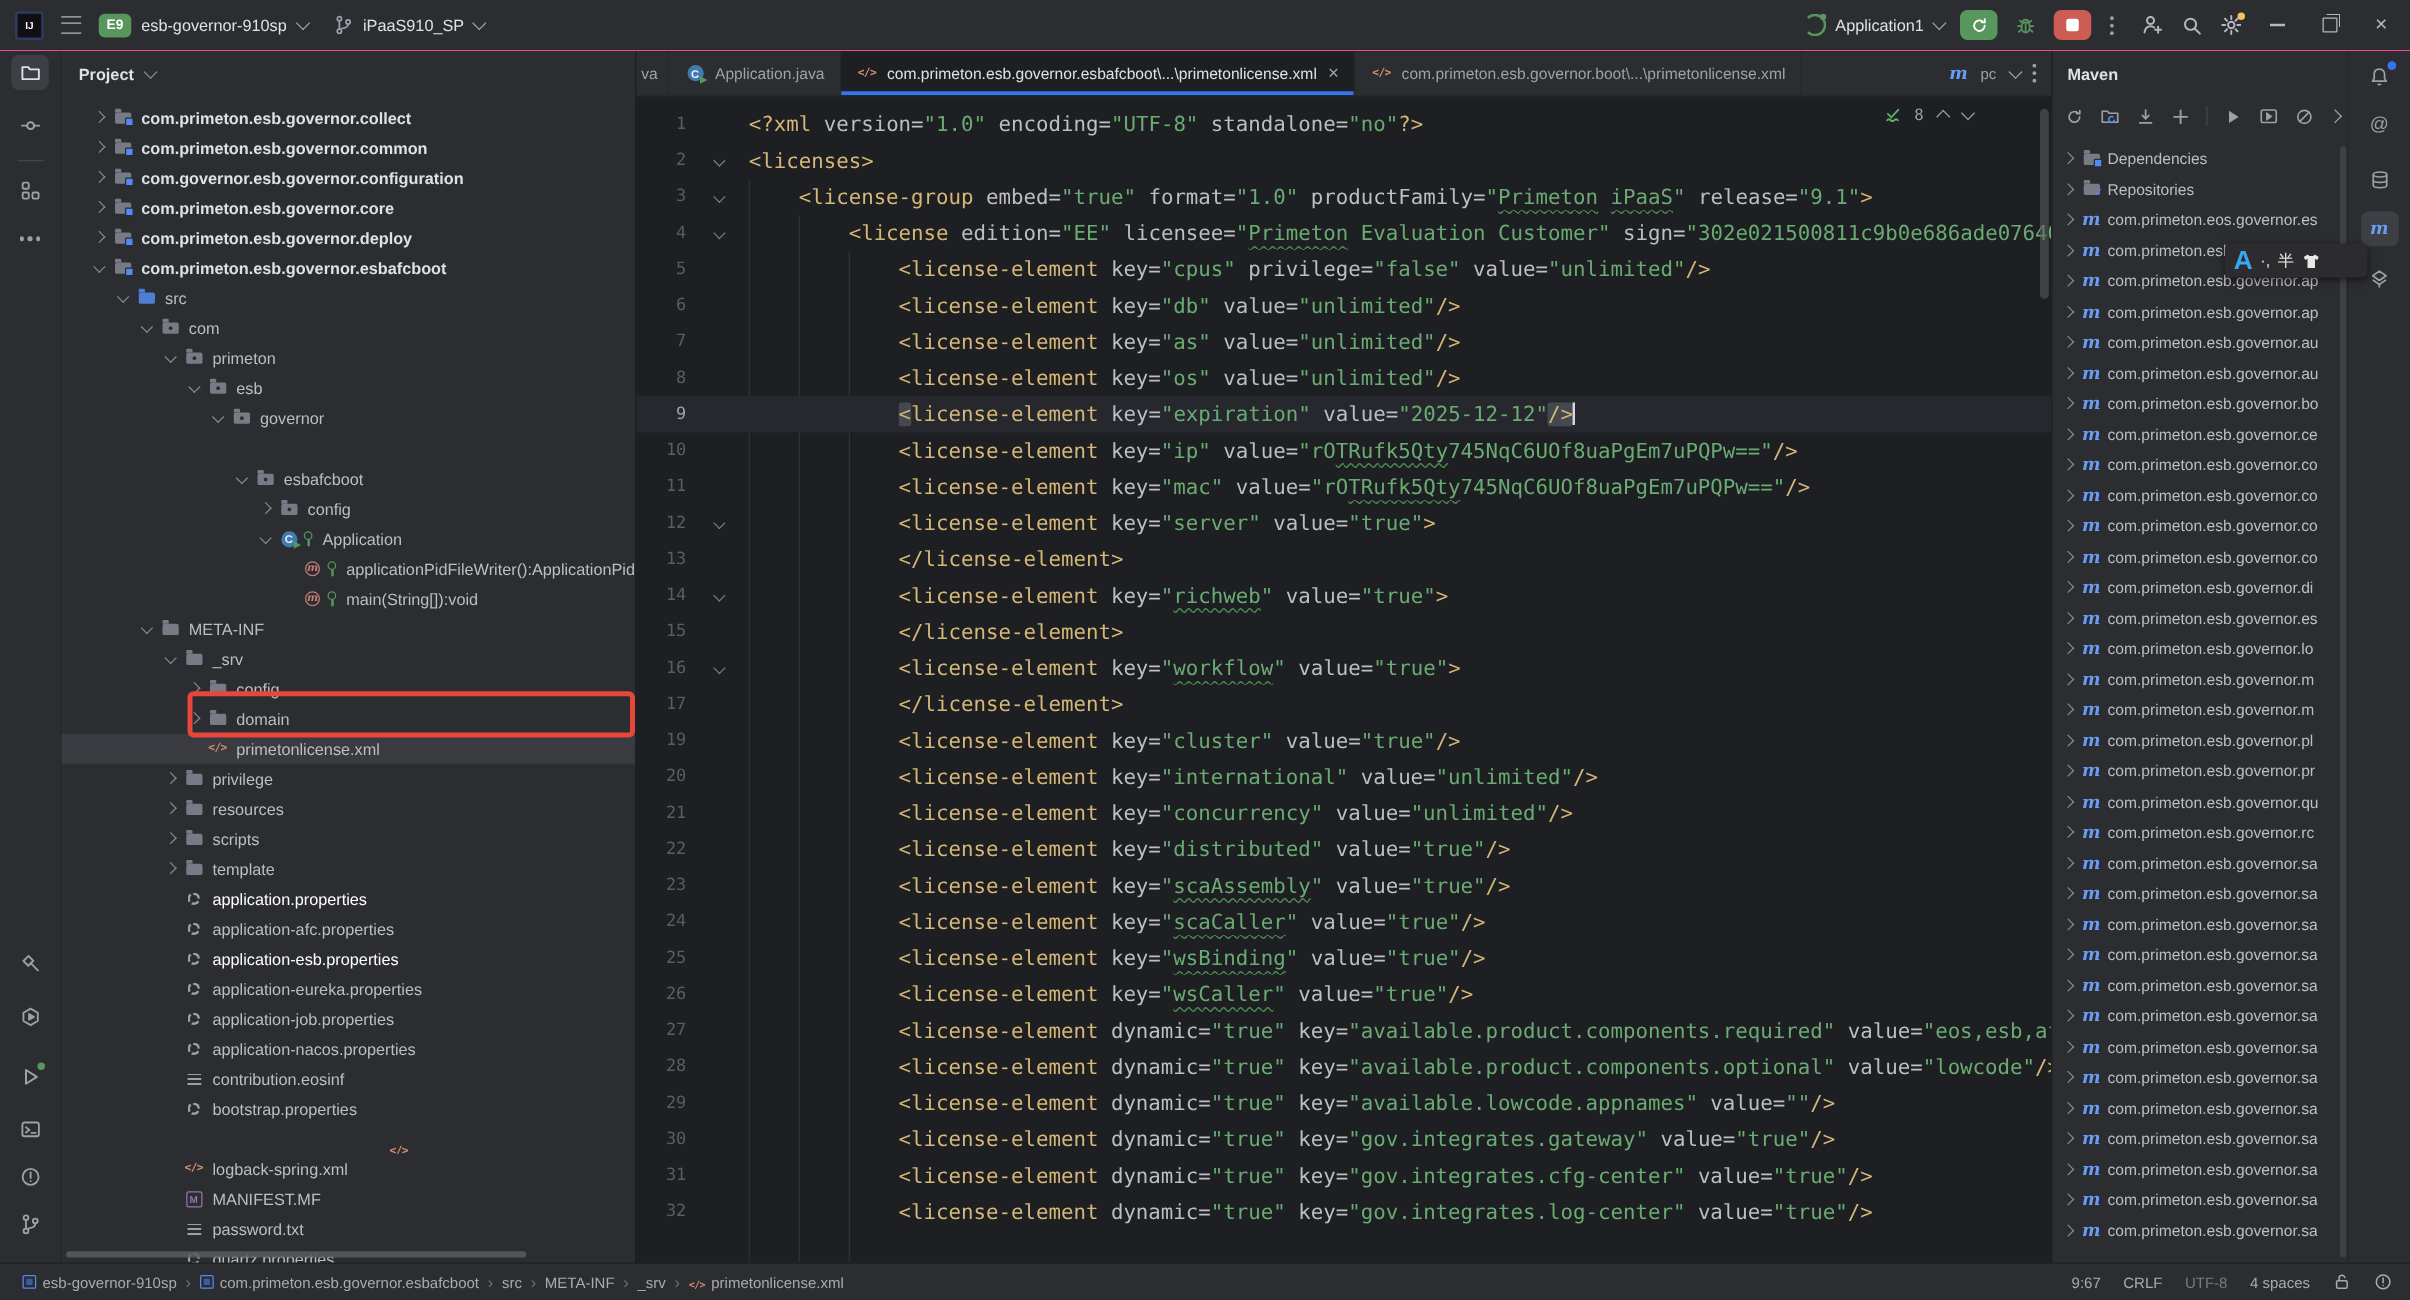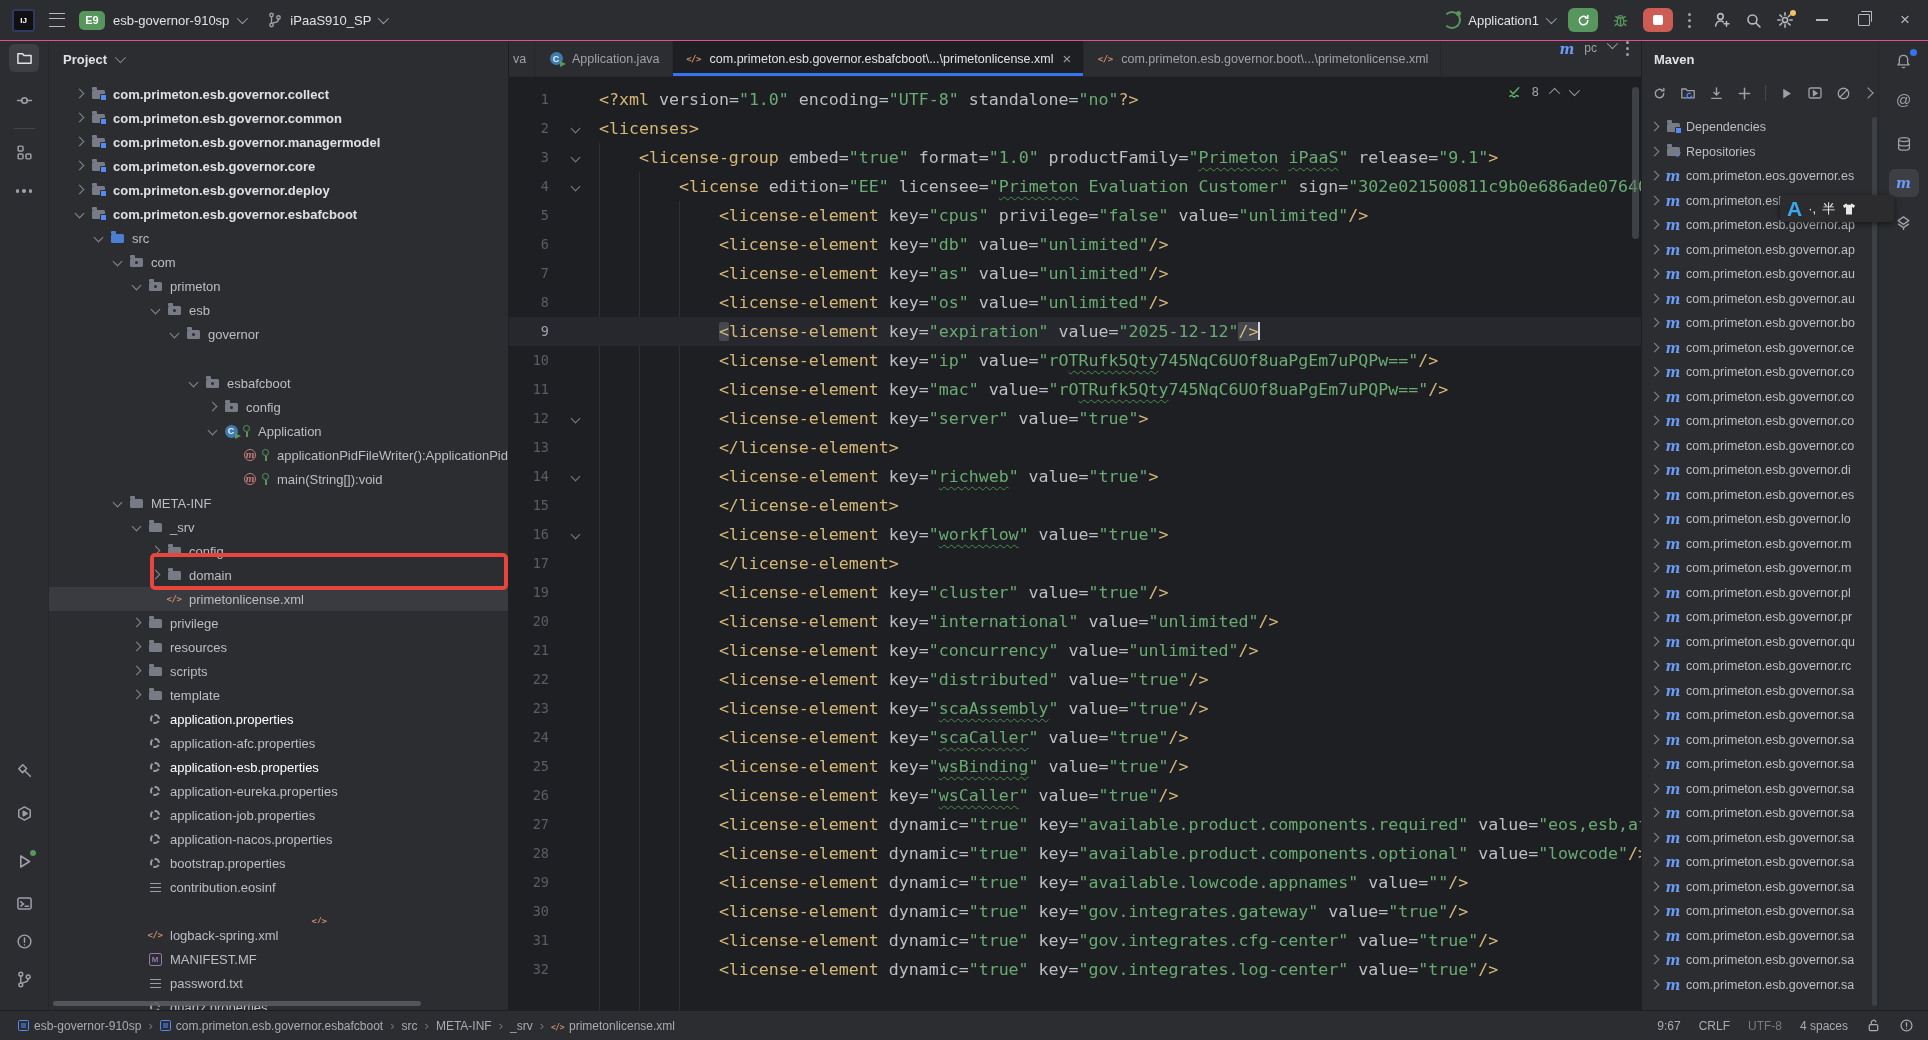--- a/index.html
+++ b/index.html
@@ -87,21 +87,21 @@
   .ic-key::after{content:"";position:absolute;top:9px;left:6px;width:1.6px;height:5px;background:#57965c}
   .ic-mvnm::before{content:"m";font:italic bold 14px "DejaVu Serif",serif;color:#6a9bf5}
   .hscroll{position:absolute;left:4px;bottom:4px;width:368px;height:5px;border-radius:3px;background:#5a5d63;opacity:.85}
   
   .edcol{width:1132px;flex:none;display:flex;flex-direction:column;background:#1e1f22}
   .tabbar{height:36px;background:#2b2d30;display:flex;align-items:stretch;position:relative;flex:none;box-sizing:border-box;border-bottom:1px solid #26282b}
   .tab{display:flex;align-items:center;gap:7px;padding:0 12px;font-size:12.5px;color:#9ea1a8;border-right:1px solid #26282b;box-sizing:border-box}
   .tab.clip{width:26px;padding:0 4px;overflow:hidden}
   .tab.active{color:#dfe1e5;background:#1e1f22;box-shadow:inset 0 -3px 0 #3574f0}
   .tabclose{font-size:15px;color:#9ea1a8;margin-left:2px;line-height:1}
-  .tab-right{position:absolute;right:12px;top:0;height:100%;display:flex;align-items:flex-start;gap:10px}
+  .tab-right{position:absolute;right:12px;top:0;height:100%;display:flex;align-items:center;gap:10px}
   .pctxt{font-size:12px;color:#9da0a8}
   .editor{flex:1;position:relative;overflow:hidden;font-family:"DejaVu Sans Mono",monospace;font-size:16.6px;padding-top:8px;box-sizing:border-box}
   .guide{position:absolute;top:66px;bottom:0;width:1px;background:#2e3033}
   .line{display:flex;height:29px;line-height:29px;white-space:pre;position:relative}
   .line.cur{background:#26282e}
   .gut{width:90px;flex:none;position:relative}
   .ln{position:absolute;right:50px;font-size:13.5px;color:#5a5d65}
   .line.cur .ln{color:#a1a3ab}
   .gchev{position:absolute;left:63px;top:11px;width:6px;height:6px;border-right:1.4px solid #7b7e85;border-bottom:1.4px solid #7b7e85;transform:rotate(45deg)}
   .codeln{flex:1;overflow:hidden}
@@ -295,21 +295,21 @@
             <span class="ic ic-module">
               <span class="fsh"></span>
             </span>
             <span class="tlabel b">com.primeton.esb.governor.common</span>
           </div>
           <div class="trow" style="padding-left: 24px;">
             <span class="tchev closed"></span>
             <span class="ic ic-module">
               <span class="fsh"></span>
             </span>
-            <span class="tlabel b">com.primeton.esb.governor.managermodel</span>
+            <span class="tlabel b">com.governor.esb.governor.configuration</span>
           </div>
           <div class="trow" style="padding-left: 24px;">
             <span class="tchev closed"></span>
             <span class="ic ic-module">
               <span class="fsh"></span>
             </span>
             <span class="tlabel b">com.primeton.esb.governor.core</span>
           </div>
           <div class="trow" style="padding-left: 24px;">
             <span class="tchev closed"></span>
@@ -478,27 +478,27 @@
             <span class="ic ic-gear"></span>
             <span class="tlabel">application-job.properties</span>
           </div>
           <div class="trow" style="padding-left: 81px;">
             <span class="tchev none"></span>
             <span class="ic ic-gear"></span>
             <span class="tlabel">application-nacos.properties</span>
           </div>
           <div class="trow" style="padding-left: 81px;">
             <span class="tchev none"></span>
+            <span class="ic ic-txt"></span>
+            <span class="tlabel">contribution.eosinf</span>
+          </div>
+          <div class="trow" style="padding-left: 81px;">
+            <span class="tchev none"></span>
             <span class="ic ic-gear"></span>
             <span class="tlabel">bootstrap.properties</span>
-          </div>
-          <div class="trow" style="padding-left: 81px;">
-            <span class="tchev none"></span>
-            <span class="ic ic-txt"></span>
-            <span class="tlabel">contribution.eosinf</span>
           </div>
           <div class="trow" style="padding-left: 81px; flex-direction: column;">
             <span class="tchev none"></span>
             <span class="ic ic-xml"></span>
             <span class="tlabel">handler-contribution.xml</span>
           </div>
           <div class="trow" style="padding-left: 81px;">
             <span class="tchev none"></span>
             <span class="ic ic-xml"></span>
             <span class="tlabel">logback-spring.xml</span>

